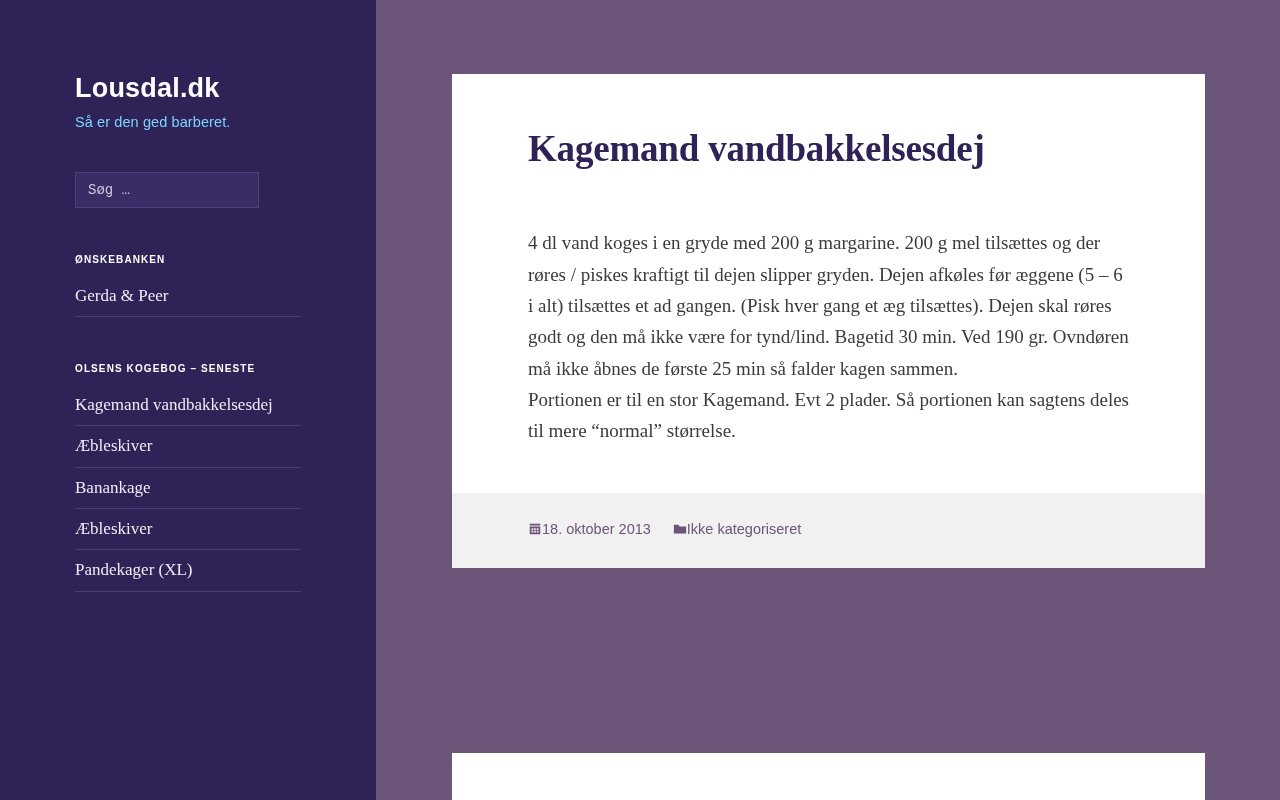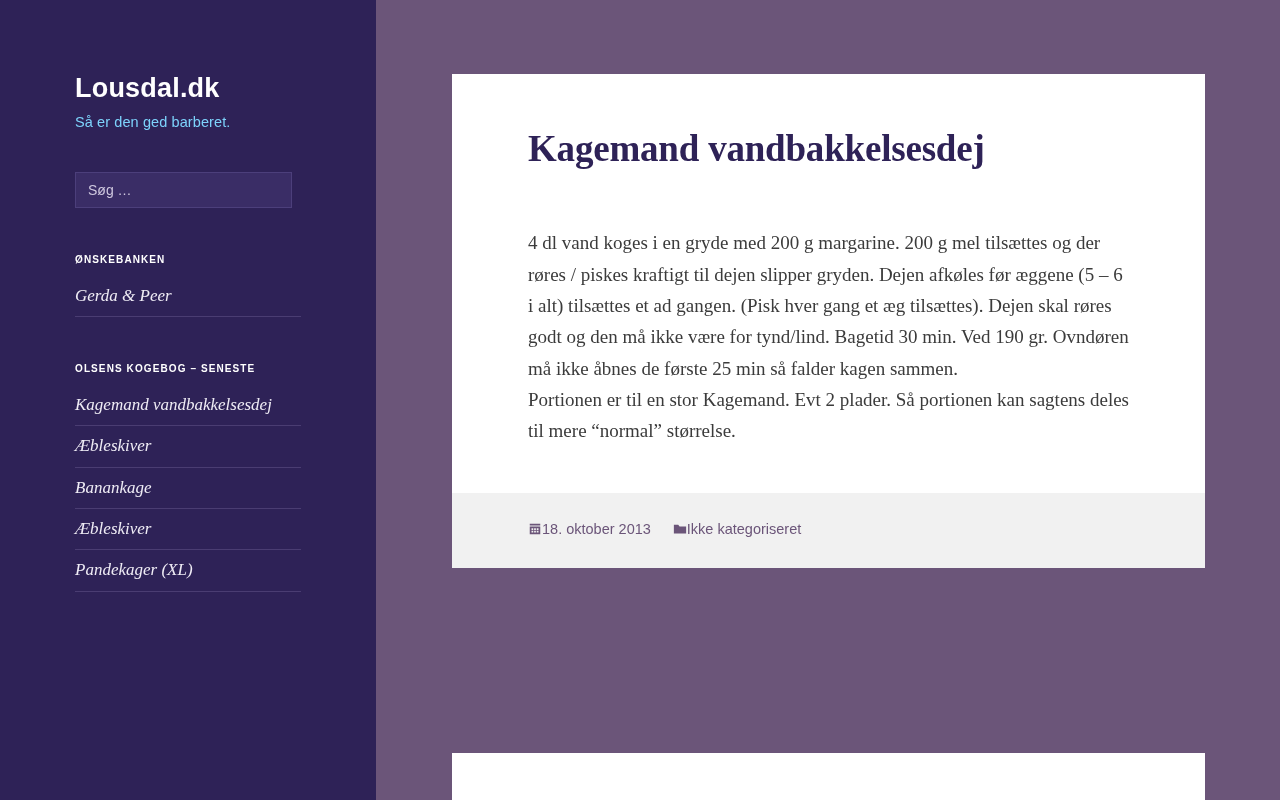--- a/index.html
+++ b/index.html
@@ -49,26 +49,26 @@
     font-family: "Liberation Sans", sans-serif;
     font-size: 14.5px;
     color: #7dd3fc;
     font-weight: normal;
     letter-spacing: 0.1px;
   }
   .search-form {
     margin-top: 42px;
   }
   .search-input {
-    width: 217px;
+    width: 184px;
     height: 36px;
     background: #3a2d66;
     border: 1px solid #4c3f7b;
     color: #ffffff;
-    font-family: Liberation Sans, sans-serif;
+    font-family: Liberation Mono, monospace;
     font-size: 14px;
     padding: 12px 12px;
     outline: none;
   }
   .search-input::placeholder {
     color: #cfc8df;
     opacity: 1;
   }
   .widget {
     margin-top: 44px;
@@ -85,21 +85,20 @@
     max-width: 210px;
   }
   .widget-list {
     list-style: none;
     margin: 0;
     padding: 0;
     width: 226px;
   }
   .widget-list li {
     border-bottom: 1px solid #4a3d72;
-    font-style: italic;
   }
   .widget-list li a {
     display: block;
     padding: 10px 0 10px 0;
     color: #efecf5;
     font-family: "Liberation Serif", serif;
     font-size: 17px;
     text-decoration: none;
     line-height: 1.2;
   }

